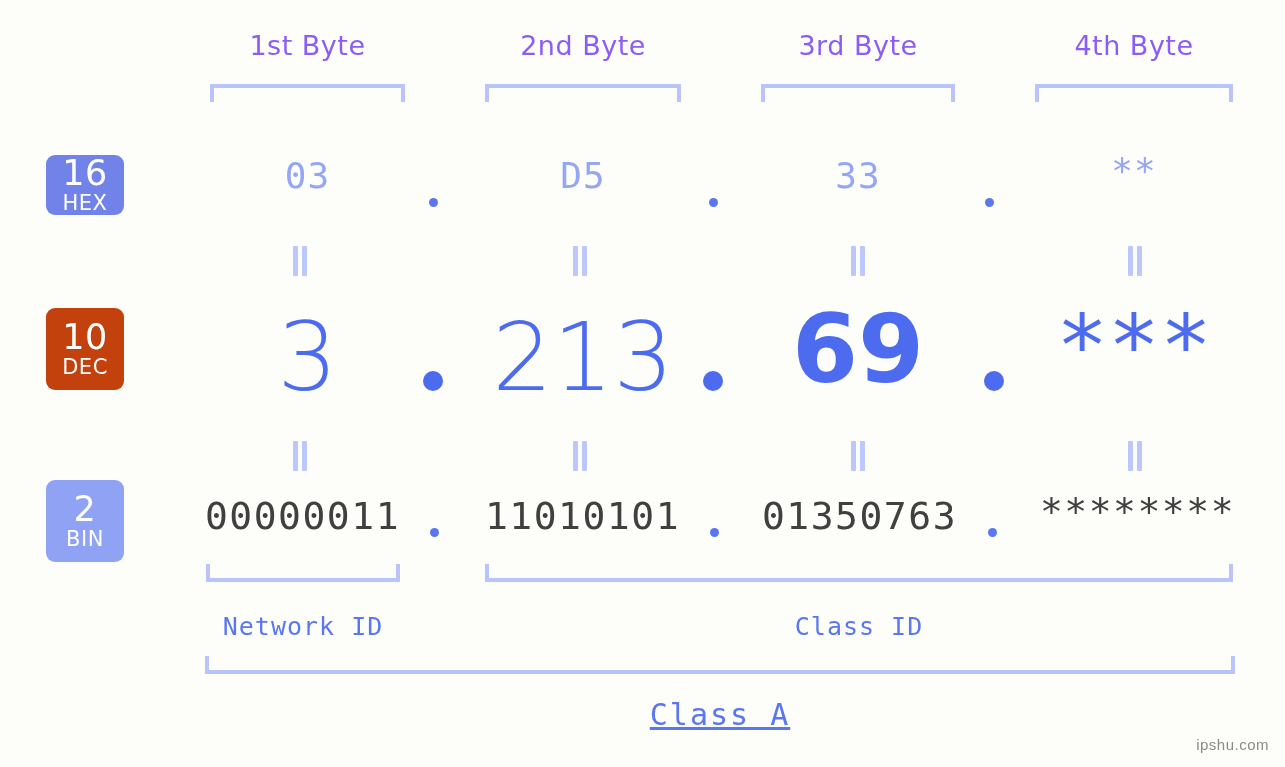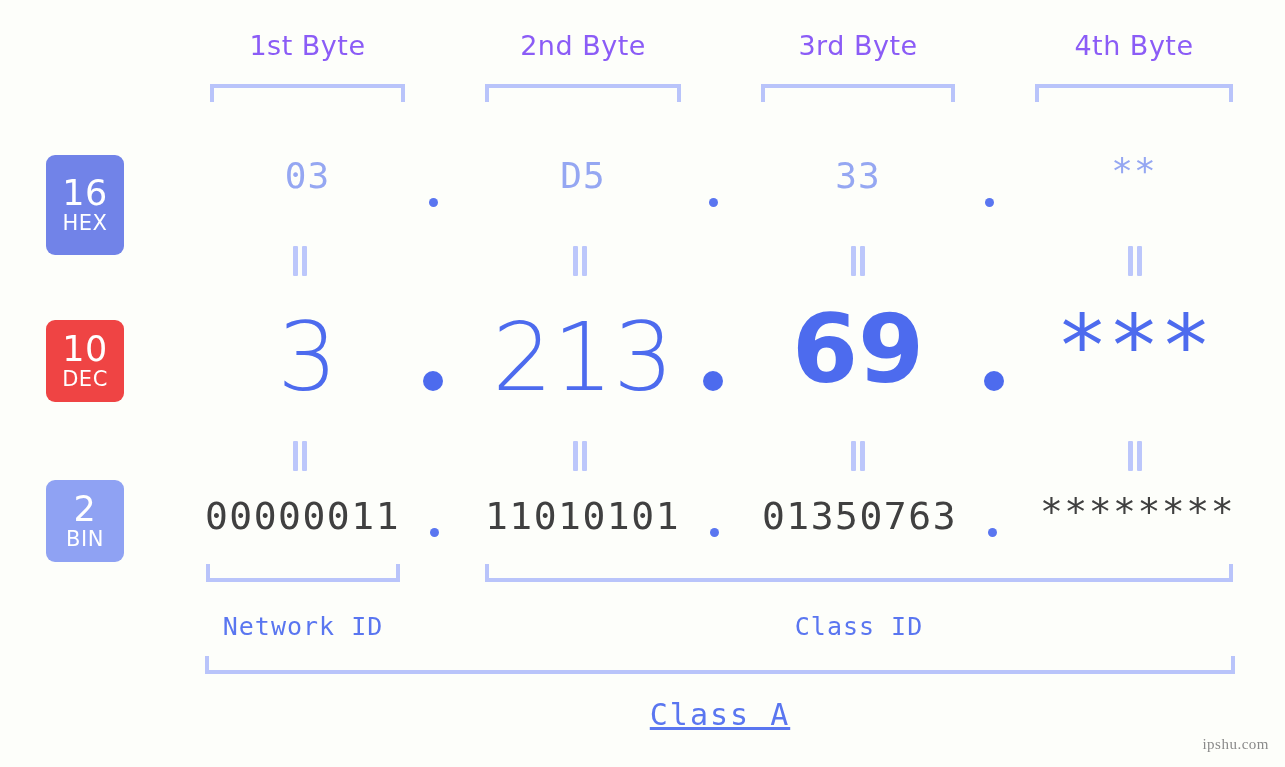--- a/index.html
+++ b/index.html
@@ -65,22 +65,22 @@
     font-size: 35px;
     font-weight: 400;
     letter-spacing: 0.5px;
   }
   .badge .radix-name {
     font-size: 21px;
     font-weight: 400;
     margin-top: 2px;
     letter-spacing: 0.5px;
   }
-  #badge-hex { top: 155px; height: 100px; background: #7183e8; }
-  #badge-dec { top: 320px; height: 82px; background: #ef4444; }
+  #badge-hex { top: 155px; height: 60px; background: #7183e8; }
+  #badge-dec { top: 308px; height: 82px; background: #c2410c; }
   #badge-bin { top: 480px; height: 82px; background: #8fa2f3; }
 
   
   .row-values {
     position: absolute;
     left: 0;
     width: 1285px;
     height: 0;
   }
 
@@ -161,21 +161,21 @@
     color: #5a76f0;
     white-space: nowrap;
     letter-spacing: 2px;
   }
 
   
   .watermark {
     position: absolute;
     right: 16px;
     bottom: 14px;
-    font-family: Liberation Serif, serif;
+    font-family: Liberation Sans, sans-serif;
     font-size: 15px;
     color: #8a8a8a;
     letter-spacing: 0.5px;
   }
 </style>
 </head>
 <body>
 
 <div class="byte-header" style="left:210px; width:195px;">
   <span>1st Byte</span>

